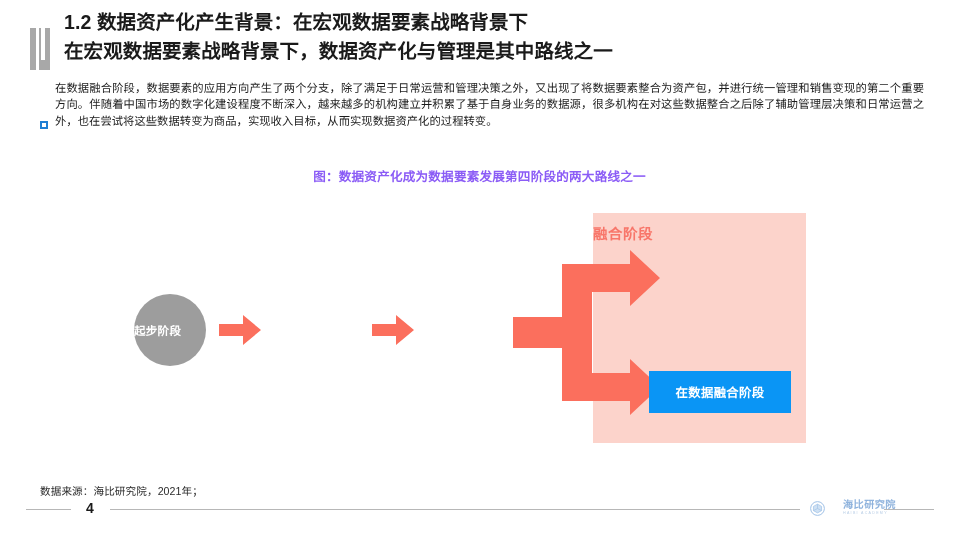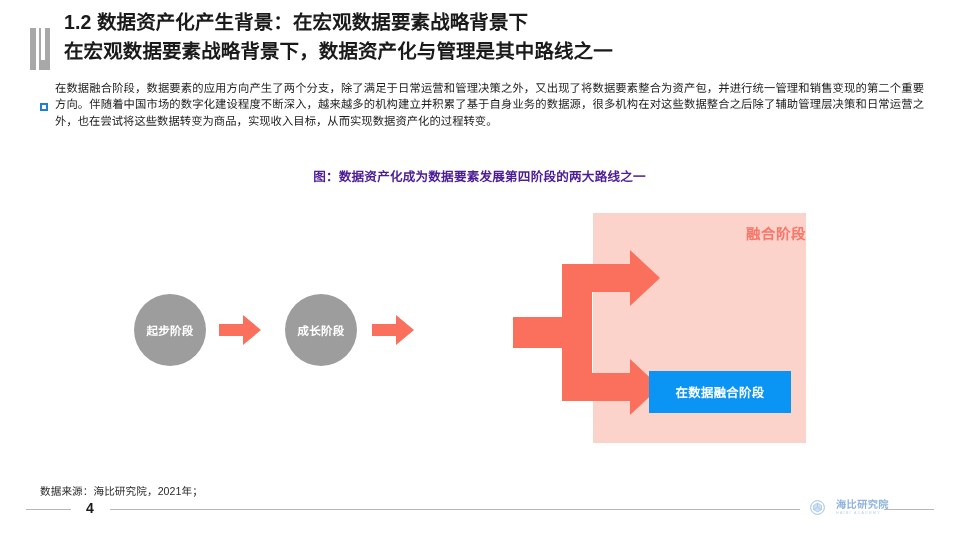--- a/index.html
+++ b/index.html
@@ -64,21 +64,21 @@
   }
 
   
   .para-wrap {
     position: absolute;
     left: 40px;
     top: 80px;
     width: 884px;
     display: flex;
     gap: 7px;
-    align-items: center;
+    align-items: flex-end;
   }
   .bullet-square {
     flex: 0 0 auto;
     width: 8px;
     height: 8px;
     border: 2px solid #1f7fd4;
     background: #ffffff;
     margin-top: 4px;
   }
   .para-text {
@@ -91,21 +91,21 @@
 
   
   .fig-title {
     position: absolute;
     left: 0;
     top: 166px;
     width: 959px;
     text-align: center;
     font-size: 12.6px;
     font-weight: bold;
-    color: #4c1d95;
+    color: #8b5cf6;
     letter-spacing: 0.2px;
   }
 
   
   .diagram {
     position: absolute;
     left: 0;
     top: 190px;
     width: 959px;
     height: 270px;
@@ -118,38 +118,37 @@
     top: 23px;
     width: 213px;
     height: 230px;
     background: #fcd3cb;
   }
   .fusion-label {
     position: absolute;
     left: 593px;
     top: 32px;
     width: 213px;
-    text-align: right;
+    text-align: left;
     font-size: 14.5px;
     font-weight: bold;
     color: #f8766a;
     letter-spacing: 0.5px;
-    padding-left: 44px;
   }
 
   
   .stage-circle {
     position: absolute;
     width: 72px;
     height: 72px;
     border-radius: 50%;
     background: #9d9d9d;
     display: flex;
     align-items: center;
-    justify-content: center;
+    justify-content: flex-start;
   }
   .stage-circle span {
     font-size: 11.5px;
     font-weight: bold;
     color: #ffffff;
     letter-spacing: 0.3px;
     white-space: nowrap;
   }
   .c1 { left: 134px; top: 294px; }
   .c2 { left: 285px; top: 294px; }
@@ -237,22 +236,22 @@
     height: 1px;
     background: #b7b7b7;
   }
 
   
   .logo {
     position: absolute;
     left: 810px;
     top: 500px;
     display: flex;
-    align-items: flex-start;
-    gap: 11px;
+    align-items: flex-end;
+    gap: 18px;
   }
   .logo-mark {
     width: 15px;
     height: 15px;
     flex: 0 0 auto;
   }
   .logo-text { display: flex; flex-direction: column; line-height: 1; }
   .logo-cn {
     font-size: 10.2px;
     font-weight: bold;
@@ -288,23 +287,20 @@
 
   <div class="fig-title">图：数据资产化成为数据要素发展第四阶段的两大路线之一</div>
 
   <div class="diagram">
     <div class="fusion-panel"></div>
     <div class="fusion-label">融合阶段</div>
   </div>
 
   <div class="stage-circle c1">
     <span>起步阶段</span>
-  </div>
-  <div class="stage-circle c2">
-    <span>成长阶段</span>
   </div>
 
   <svg class="mini-arrow a1" viewBox="0 0 42 30">
     <path d="M0,9 L24,9 L24,0 L42,15 L24,30 L24,21 L0,21 Z" fill="#fb6f5d"></path>
   </svg>
   <svg class="mini-arrow a2" viewBox="0 0 42 30">
     <path d="M0,9 L24,9 L24,0 L42,15 L24,30 L24,21 L0,21 Z" fill="#fb6f5d"></path>
   </svg>
 
   <svg class="fork-layer" viewBox="0 0 959 539">

